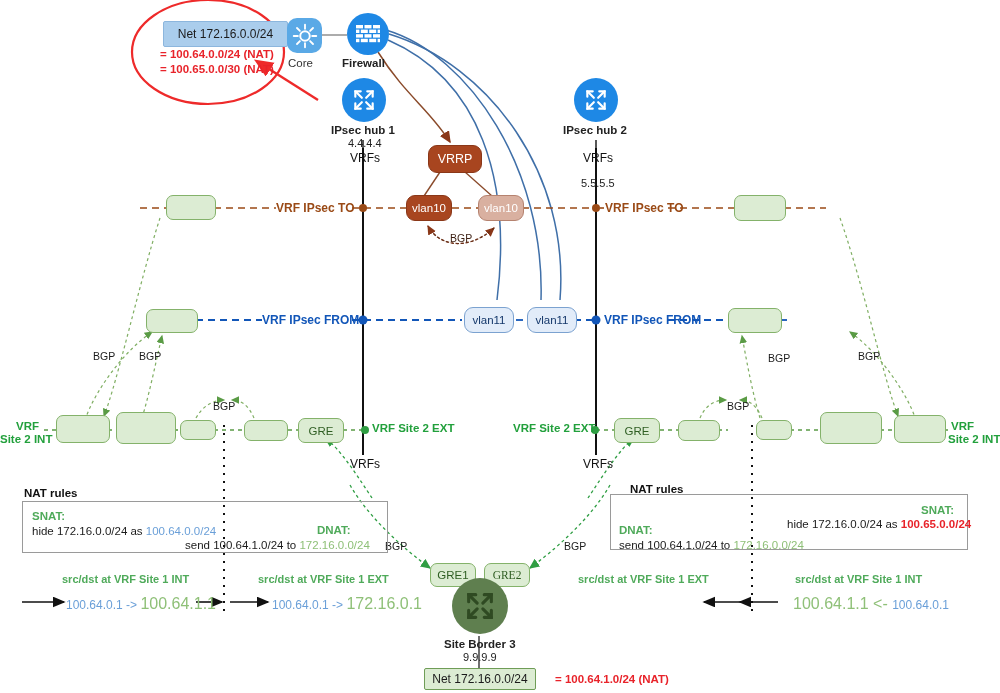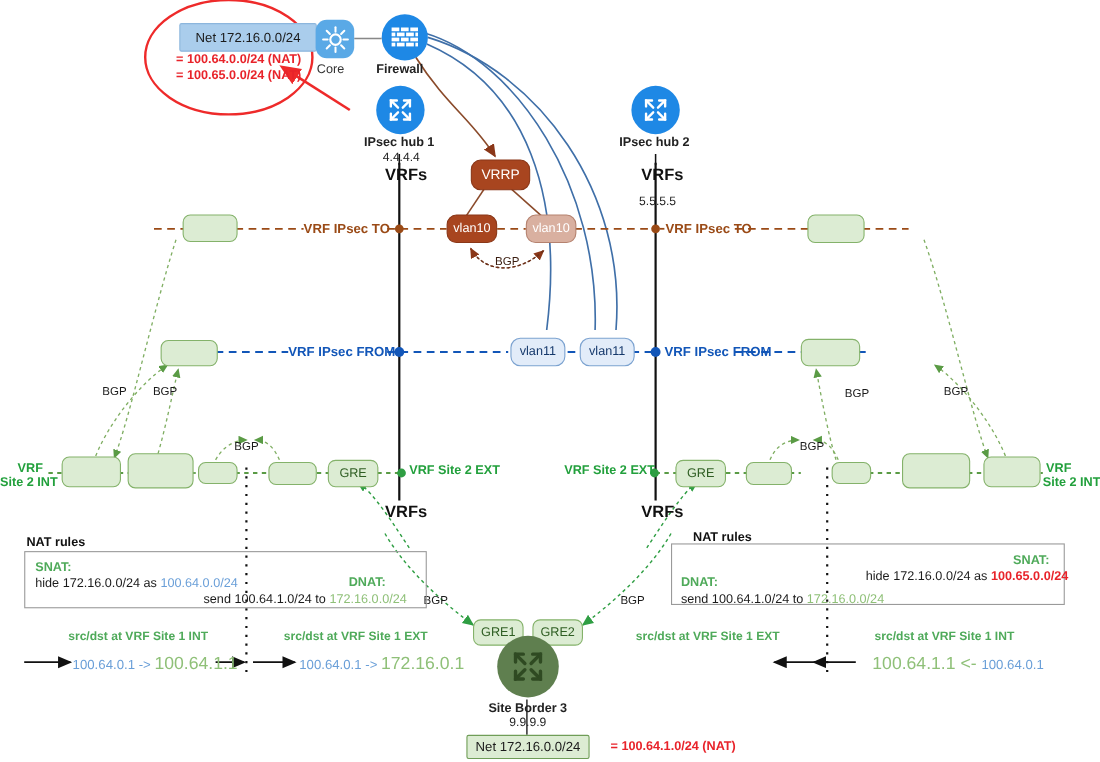--- a/index.html
+++ b/index.html
@@ -30,21 +30,21 @@
   
   .dev-circle{border-radius:50%;background:#1e88e5;display:flex;align-items:center;justify-content:center;}
   .dev-square{border-radius:10px;background:#5aa9e6;display:flex;align-items:center;justify-content:center;}
   .dev-olive{border-radius:50%;background:#5f7f4f;display:flex;align-items:center;justify-content:center;}
 
   
   .lbl{position:absolute;white-space:nowrap;}
   .lbl-dev{font-size:11.5px;font-weight:bold;color:#222;text-align:center;}
   .lbl-dev-sub{font-size:11px;font-weight:normal;color:#222;text-align:center;}
   .lbl-core{font-size:11.5px;font-weight:normal;color:#333;}
-  .lbl-vrfs{font-size:15px;font-weight:bold;color:#111;}
+  .lbl-vrfs{font-size:12px;font-weight:normal;color:#111;}
   .lbl-ipsec-to{font-size:12px;font-weight:bold;color:#9a4a16;}
   .lbl-ipsec-from{font-size:12px;font-weight:bold;color:#1256b8;}
   .lbl-bgp{font-size:10.5px;color:#1b1b1b;}
   .lbl-bgp-dark{font-size:10.5px;color:#3a1d10;}
   .lbl-vrfsite{font-size:11.5px;font-weight:bold;color:#22a03c;}
   .lbl-nat-title{font-size:11.5px;font-weight:bold;color:#111;}
   .lbl-red{font-size:11.5px;font-weight:bold;color:#e8232a;}
   .lbl-flow-head{font-size:11px;font-weight:bold;color:#4faa5a;}
   .natbox{position:absolute;border:1px solid #9a9a9a;background:transparent;box-sizing:border-box;}
   .nat-kind-snat{font-size:11.5px;font-weight:bold;color:#4faa5a;}
@@ -170,21 +170,21 @@
     <line x1="479" y1="636" x2="479" y2="668" stroke="#333" stroke-width="1.4"></line>
 
     <line x1="363" y1="140" x2="363" y2="150" stroke="#111" stroke-width="1.4"></line>
     <line x1="596" y1="140" x2="596" y2="150" stroke="#111" stroke-width="1.4"></line>
   </svg>
 
   <div class="node rrect netbox-blue" style="left:163px;top:21px;width:125px;height:26px;">
     <span>Net 172.16.0.0/24</span>
   </div>
   <div class="lbl lbl-red" style="left:160px;top:48px;">= 100.64.0.0/24 (NAT)</div>
-  <div class="lbl lbl-red" style="left:160px;top:63px;">= 100.65.0.0/24 (NAT)</div>
+  <div class="lbl lbl-red" style="left:160px;top:63px;">= 100.65.0.0/30 (NAT)</div>
 
   <div class="node dev-square" style="left:287px;top:18px;width:35px;height:35px;">
     <svg width="26" height="26" viewBox="0 0 24 24">
       <circle cx="12" cy="12" r="4.4" fill="none" stroke="#fff" stroke-width="1.8"></circle>
       <g stroke="#fff" stroke-width="1.7" stroke-linecap="round">
         <path d="M12 1.6 L12 5.4"></path>
           <path d="M12 18.6 L12 22.4"></path>
         <path d="M1.6 12 L5.4 12"></path>
           <path d="M18.6 12 L22.4 12"></path>
         <path d="M4.6 4.6 L7.3 7.3"></path>
@@ -350,21 +350,21 @@
 
   <div class="lbl lbl-flow-head" style="left:578px;top:573px;">src/dst at VRF Site 1 EXT</div>
   <div class="lbl lbl-flow-head" style="left:795px;top:573px;">src/dst at VRF Site 1 INT</div>
   <div class="lbl" style="left:793px;top:595px;">
     <span class="flow-ip-green">100.64.1.1</span><span class="flow-ip-green"> &lt;- </span><span class="flow-ip-blue">100.64.0.1</span>
   </div>
 
   <div class="node rrect green-box" style="left:430px;top:563px;width:46px;height:24px;">
     <span>GRE1</span>
   </div>
-  <div class="node rrect green-box" style="left:484px;top:563px;width:46px;height:24px;">
+  <div class="node rrect green-box" style="left:484px;top:563px;width:46px;height:24px;font-family:Liberation Serif, serif;">
     <span>GRE2</span>
   </div>
   <div class="node dev-olive" style="left:452px;top:578px;width:56px;height:56px;">
     <svg width="34" height="34" viewBox="0 0 24 24">
       <g stroke="#2f4a22" stroke-width="2.2" stroke-linecap="round" fill="none">
         <path d="M4 4 L10 10"></path>
           <path d="M4 9 L4 4 L9 4"></path>
         <path d="M20 4 L14 10"></path>
           <path d="M15 4 L20 4 L20 9"></path>
         <path d="M4 20 L10 14"></path>

